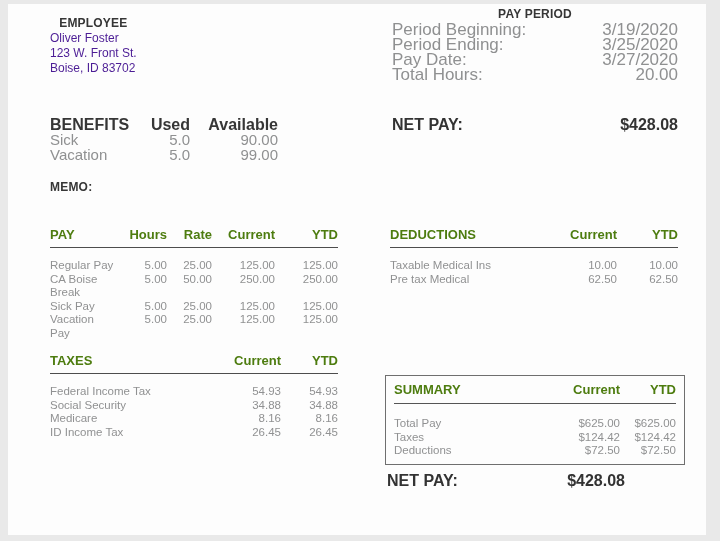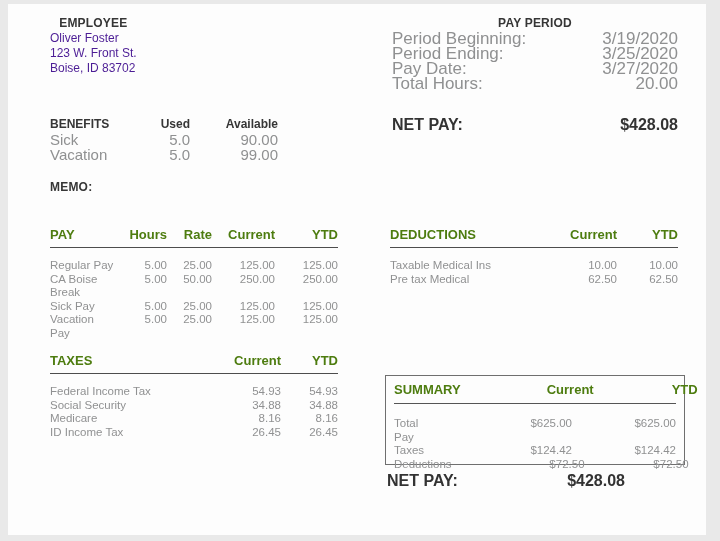--- a/index.html
+++ b/index.html
@@ -60,41 +60,41 @@
   .t-row {
     display: grid;
     font-size: 11.5px;
     color: #909192;
     line-height: 13.5px;
   }
   .num { text-align: right; }
   .g-pay { grid-template-columns: 1fr 52px 45px 63px 63px; }
   .g-ded { grid-template-columns: 1fr 77px 61px; }
   .g-tax { grid-template-columns: 1fr 91px 57px; }
-  .g-sum { grid-template-columns: 1fr 85px 56px; gap: 48px; }
+  .g-sum { grid-template-columns: 1fr 85px 56px; }
   .g-ben { grid-template-columns: 75px 65px 88px; }
   
   #employee      { left: 42px;  top: 12px; }
-  #pay-period    { left: 384px; top: 12px;  width: 286px; }
+  #pay-period    { left: 384px; top: 3px;  width: 286px; }
   #benefits      { left: 42px;  top: 113px; width: 228px; }
   #net-pay-top   { left: 384px; top: 113px; width: 286px; }
   #memo          { left: 42px;  top: 176px; }
   #pay-table     { left: 42px;  top: 224px; width: 288px; }
   #deductions-table { left: 382px; top: 224px; width: 288px; }
   #taxes-table   { left: 42px;  top: 350px; width: 288px; }
   #summary-box   {
     left: 377px; top: 371px; width: 300px; height: 90px;
     border: 1px solid #6f6f6f;
     padding: 7px 8px 0 8px;
     background: #fdfdfd;
   }
   #summary-box .t-head { border-bottom: 1px solid #555555; padding-bottom: 6px; }
   #summary-box .t-body { margin-top: 13px; }
   #net-pay-bottom { left: 379px; top: 469px; width: 238px; }
-  .ben-head { font-weight: bold; font-size: 12px; color: #363636; line-height: 15px; }
+  .ben-head { font-weight: bold; font-size: 16px; color: #363636; line-height: 15px; }
   .ben-cell { font-size: 15px; color: #8f9091; line-height: 15px; }
 </style>
 </head>
 <body>
 
 <div class="page">
 
   <section id="employee">
     <div class="sec-title">EMPLOYEE</div>
     <div class="body-line">Oliver Foster</div>

